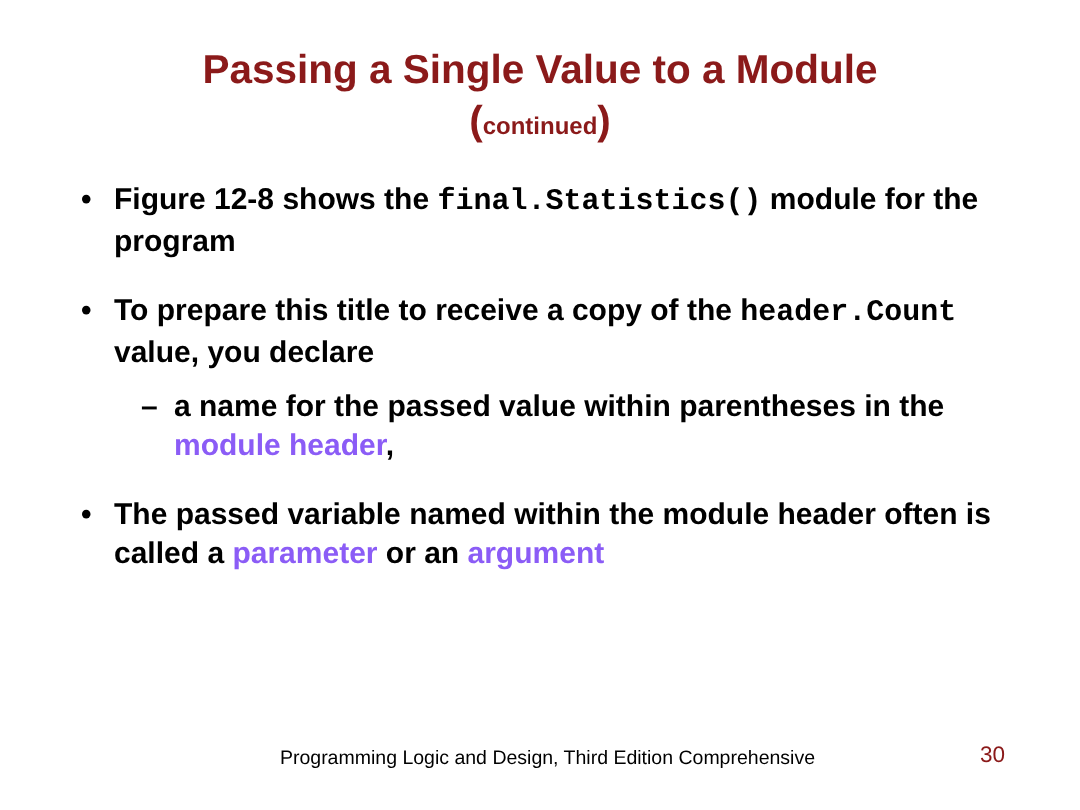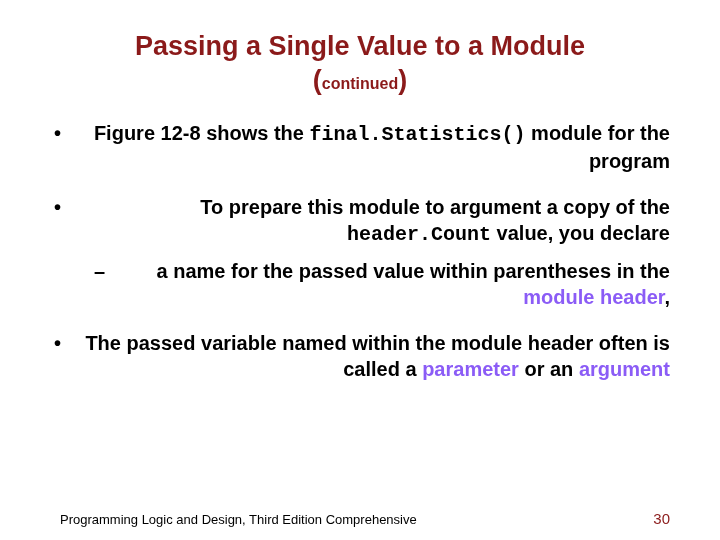--- a/index.html
+++ b/index.html
@@ -38,21 +38,20 @@
     padding: 0;
     margin: 0;
     font-size: 20px;
     font-weight: bold;
     line-height: 1.3;
   }
   ul.top > li {
     position: relative;
     padding-left: 26px;
     margin-bottom: 20px;
-    text-align: right;
   }
   ul.top > li::before {
     content: "•";
     position: absolute;
     left: 4px;
     top: 0;
     font-size: 20px;
   }
   ul.sub {
     list-style: none;
@@ -73,24 +72,25 @@
   .code {
     font-family: "Courier New", Courier, monospace;
   }
   .hl {
     color: #8b5cf6;
   }
   .footer {
     position: absolute;
     left: 60px;
     right: 50px;
-    bottom: 13px;
+    bottom: 28px;
     font-size: 13px;
     color: #000;
     font-weight: normal;
+    text-align: center;
   }
   .footer .page {
     position: absolute;
     right: 0;
     bottom: 0;
     color: #8b1a1a;
     font-size: 15px;
   }
 </style>
 </head>
@@ -105,21 +105,21 @@
     </span>
   </div>
 
   <ul class="top">
 
     <li>
       <span>Figure 12-8 shows the </span><span class="code">final.Statistics()</span><span> module for the program</span>
     </li>
 
     <li>
-      <span>To prepare this module to argument a copy of the </span><span class="code">header.Count</span><span> value, you declare</span>
+      <span>To prepare this title to receive a copy of the </span><span class="code">header.Count</span><span> value, you declare</span>
       <ul class="sub">
         <li>
           <span>a name for the passed value within parentheses in the </span><span class="hl">module header</span><span>,</span>
         </li>
       </ul>
     </li>
 
     <li>
       <span>The passed variable named within the module header often is called a </span><span class="hl">parameter</span><span> or an </span><span class="hl">argument</span>
     </li>

